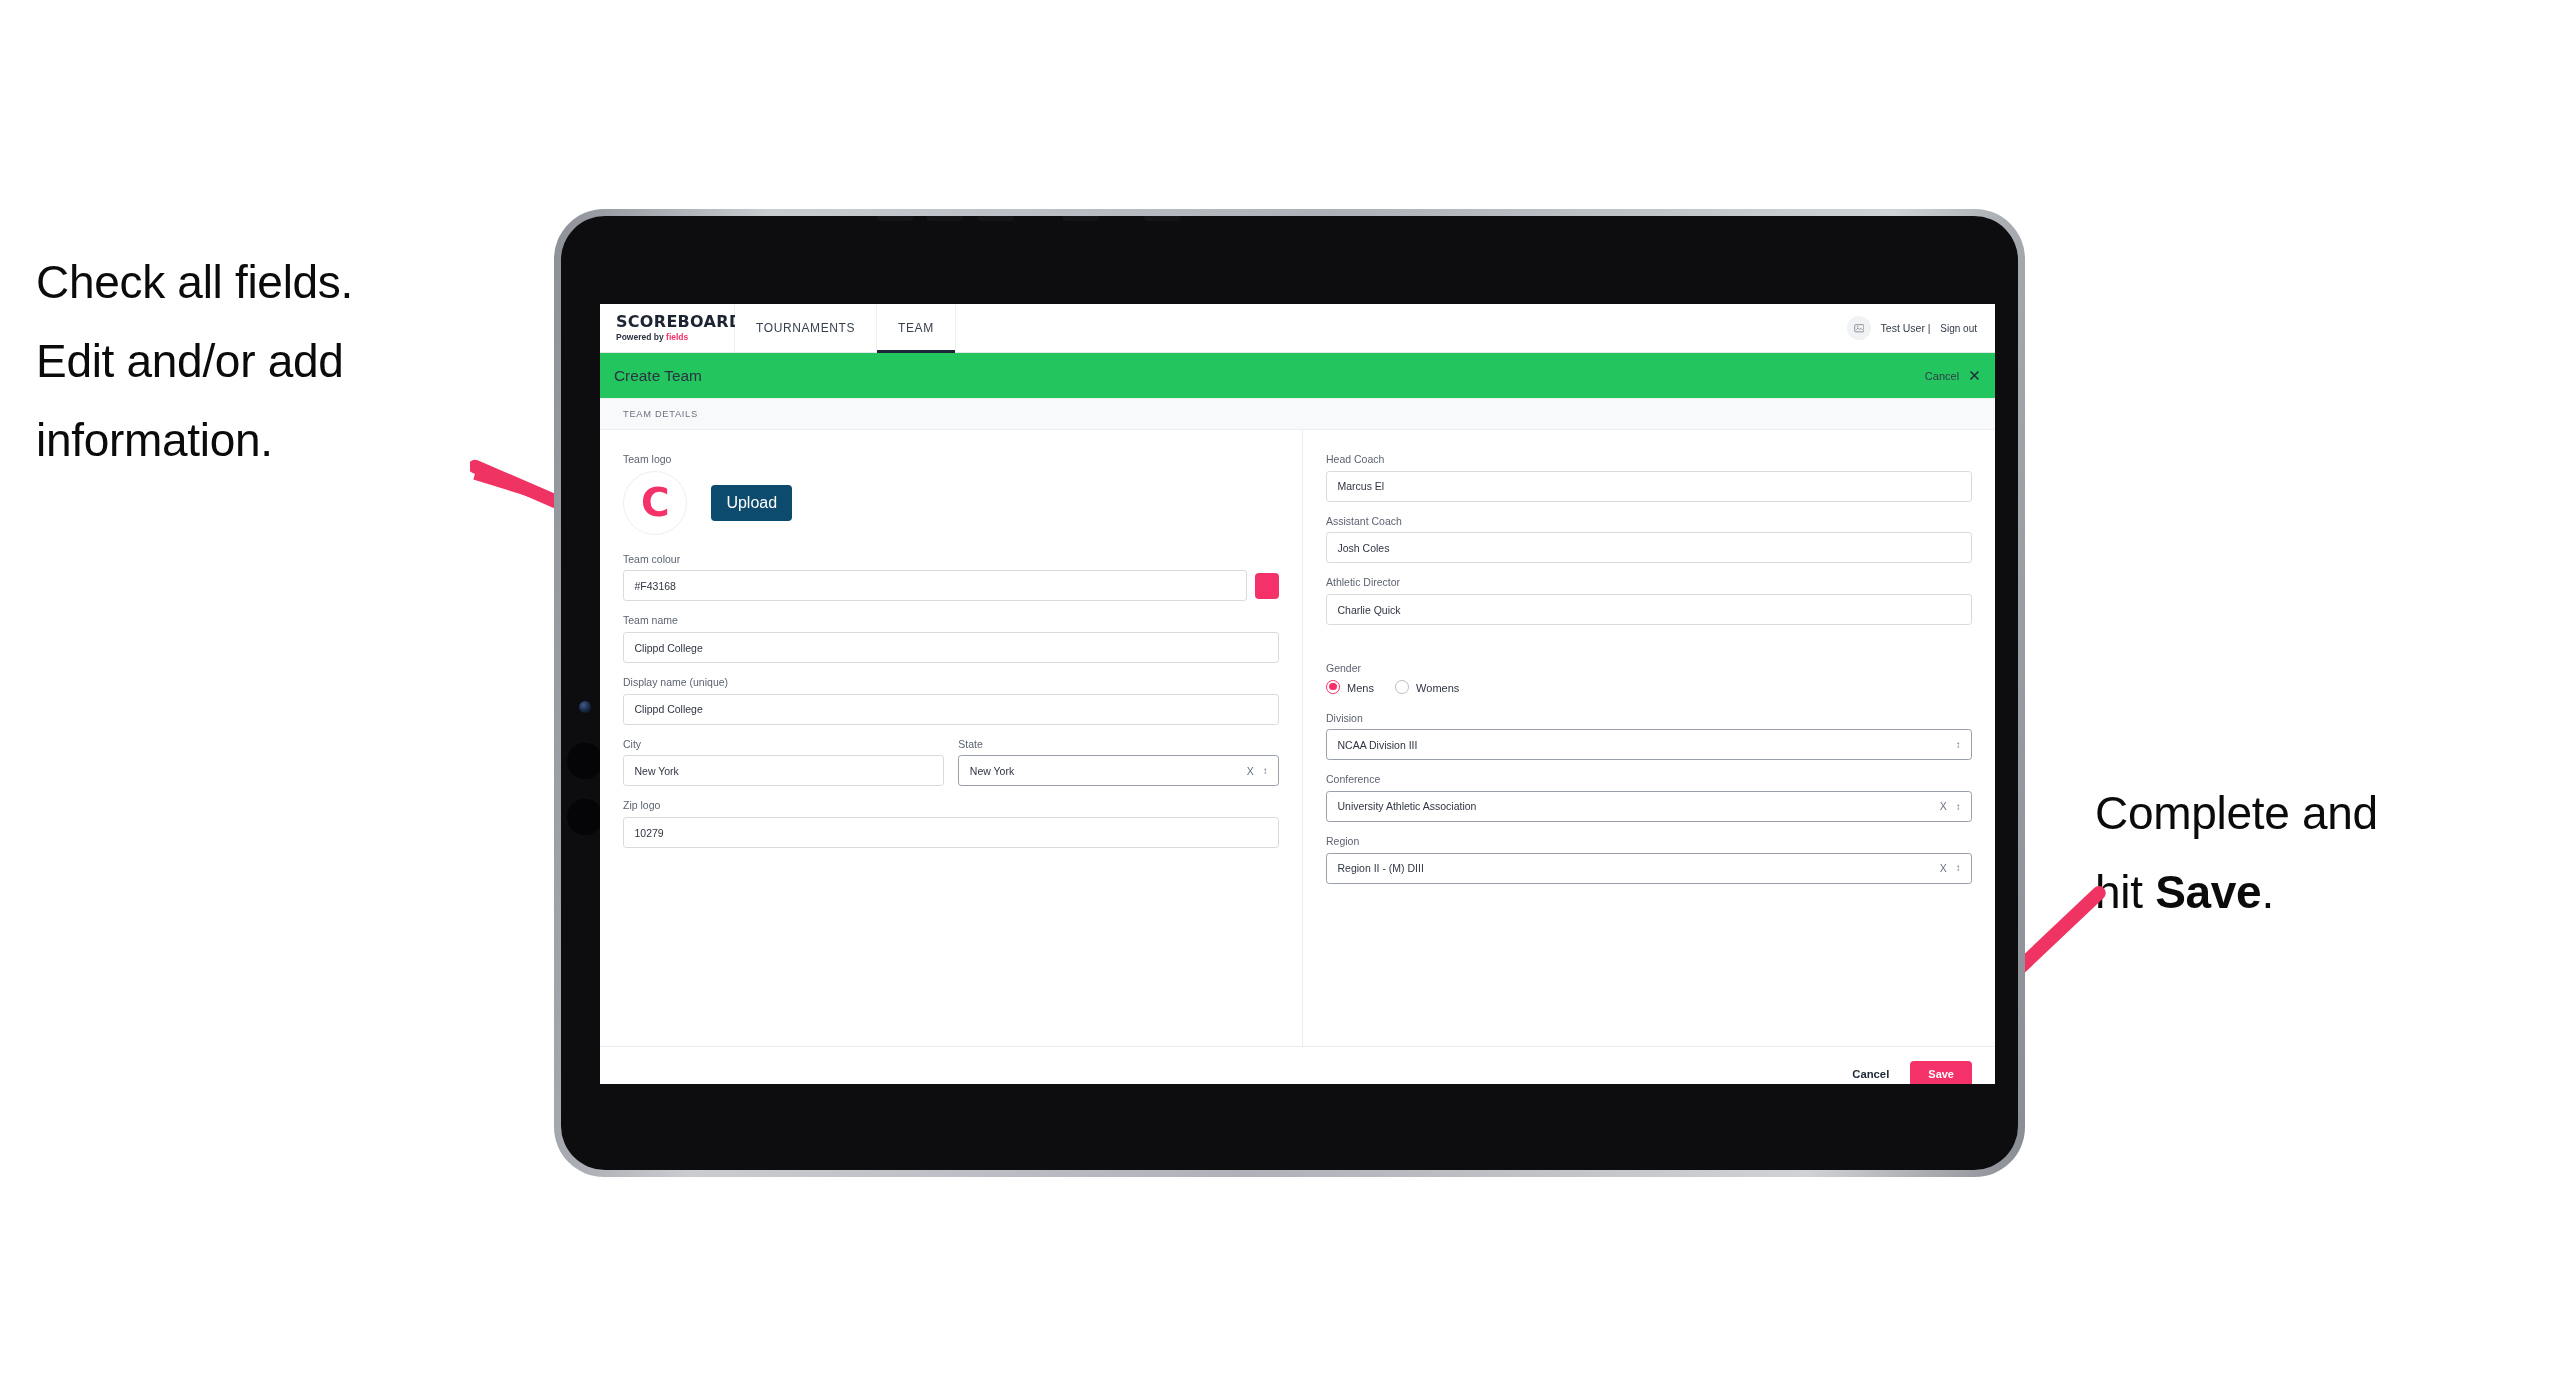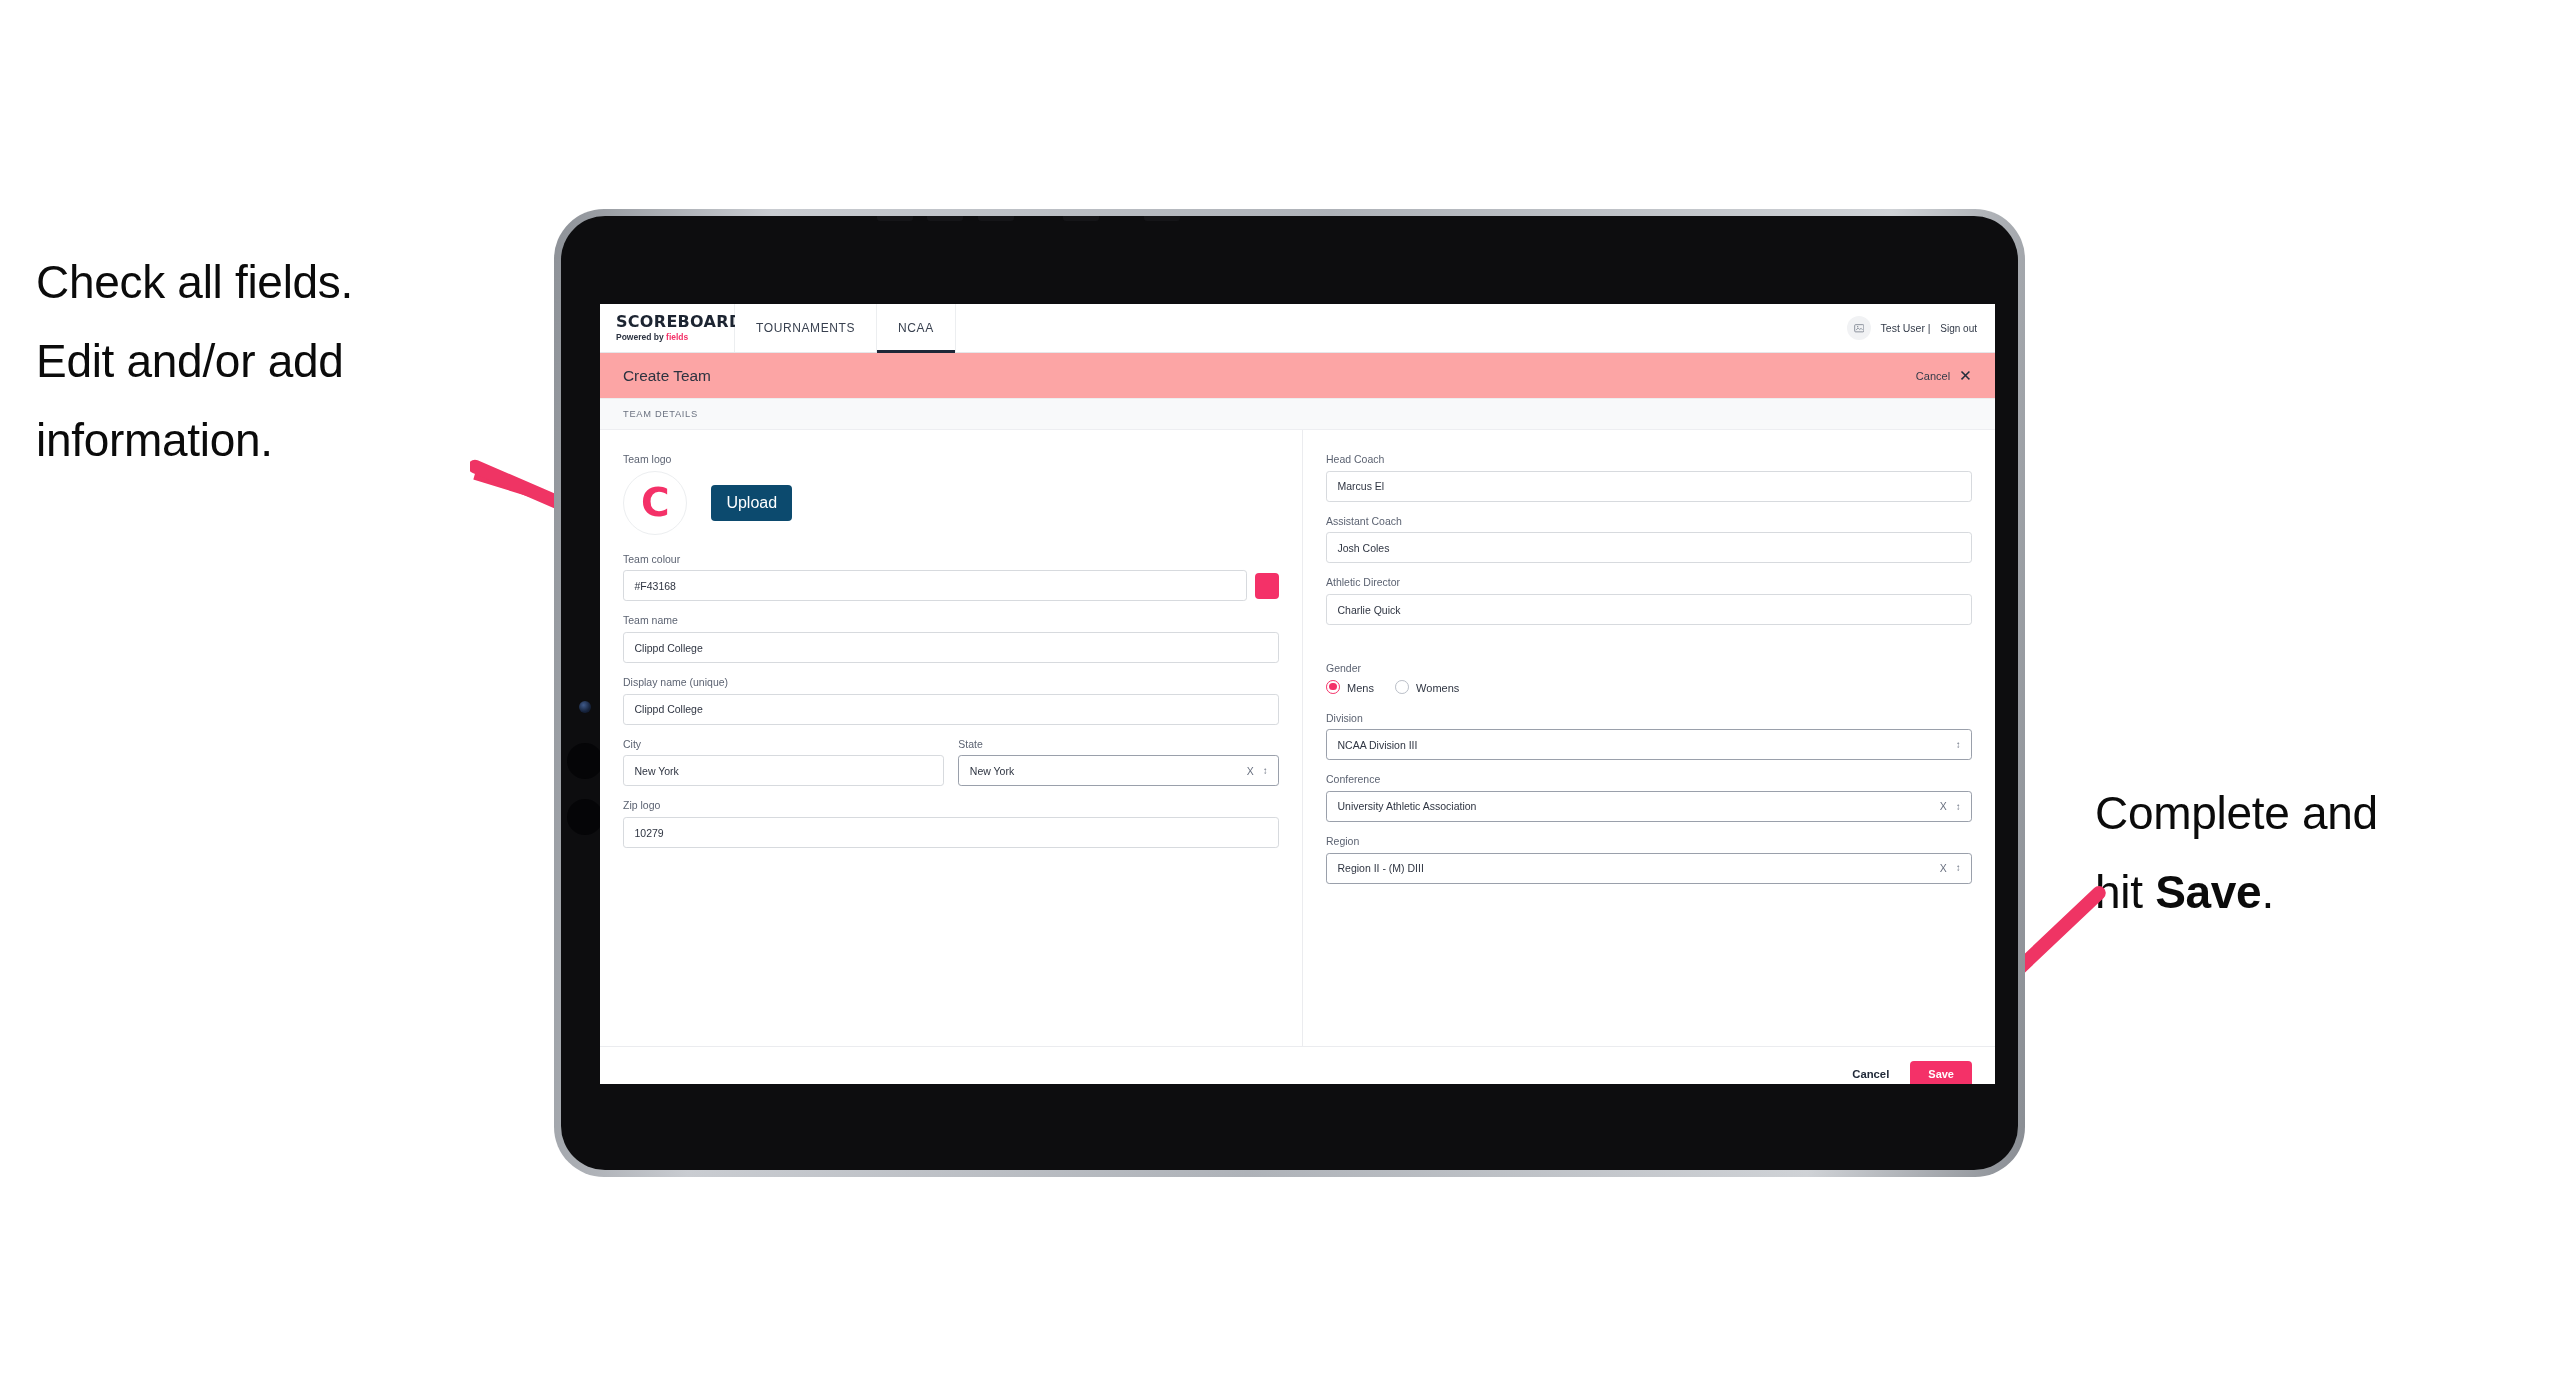--- a/index.html
+++ b/index.html
@@ -88,21 +88,21 @@
     width:24px; height:24px; border-radius:50%; background:#f1f2f4;
     display:flex; align-items:center; justify-content:center;
   }
   #avatar svg { width:10.5px; height:10.5px; }
   #username { font-size:10.5px; color:#333b49; }
   #signout { font-size:10px; color:#333b49; }
 
   
   #pagehead {
     height: 46px; display:flex; align-items:center; justify-content:space-between;
-    padding: 0 23px; border-bottom:0.8px solid #eceef0; background:#fca5a5;
+    padding: 0 14px; border-bottom:0.8px solid #eceef0; background:#22c55e;
   }
   #pagetitle { font-size:15.4px; color:#2c3340; font-weight:400; }
   #cancel-top { display:flex; align-items:center; gap:9px; }
   #cancel-top-label { font-size:11px; color:#333b49; }
   #cancel-x { font-size:15.4px; color:#262e3c; line-height:1; }
 
   
   #sectionbar {
     height: 31px; background:#f8f9fa; display:flex; align-items:center;
     padding: 0 23px; border-bottom:0.8px solid #edeef1;
@@ -215,21 +215,21 @@
   </div>
 
   <div id="app">
 
     <div id="topnav">
       <div id="brand">
         <div id="brand-title">SCOREBOARD</div>
         <div id="brand-sub"><span>Powered by </span><span class="pink">fields</span></div>
       </div>
       <div class="navtab">TOURNAMENTS</div>
-      <div class="navtab active">NCAA</div>
+      <div class="navtab active">TEAM</div>
       <div id="nav-spacer"></div>
       <div id="userbox">
         <div id="avatar">
           <svg viewBox="0 0 16 16">
             <rect x="1" y="2.5" width="14" height="11" rx="1.5" fill="none" stroke="#7d8490" stroke-width="1.3"></rect>
             <path d="M3 11 L6.2 7.5 L8.6 10 L10.8 8 L13 10.5" fill="none" stroke="#7d8490" stroke-width="1.2"></path>
             <circle cx="5.6" cy="5.6" r="1" fill="#7d8490"></circle>
           </svg>
         </div>
         <div id="username">Test User |</div>

